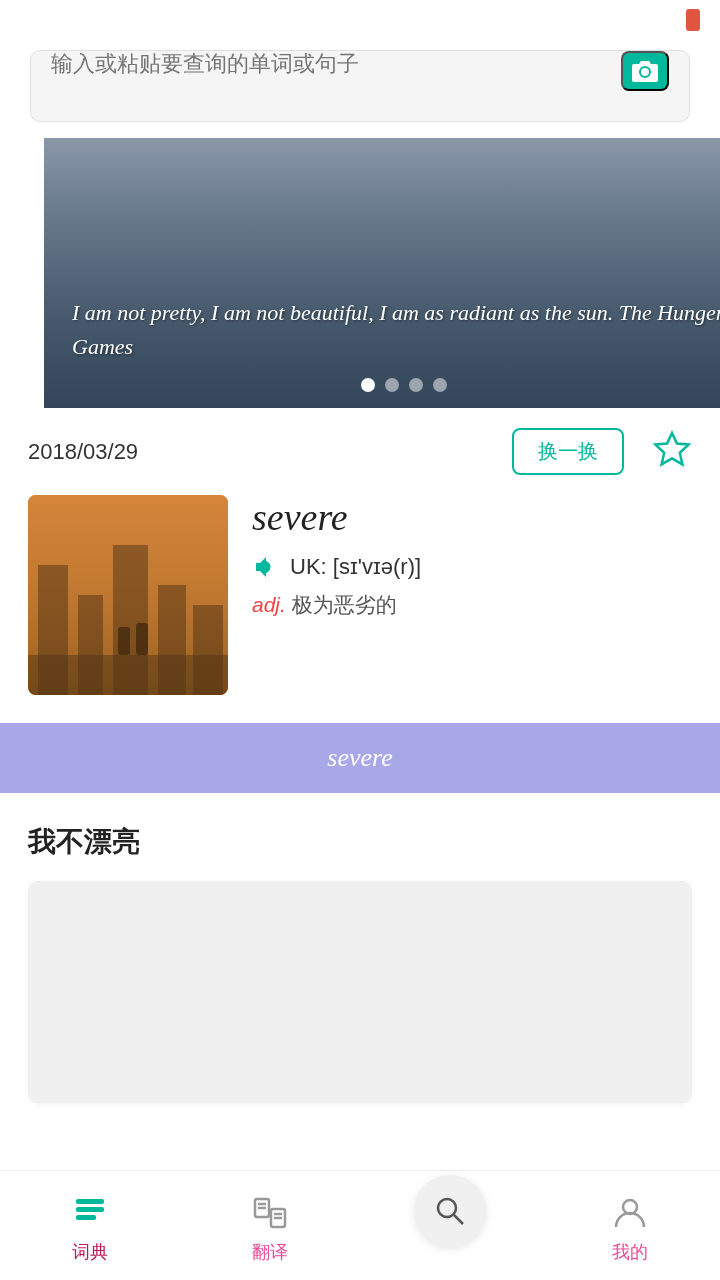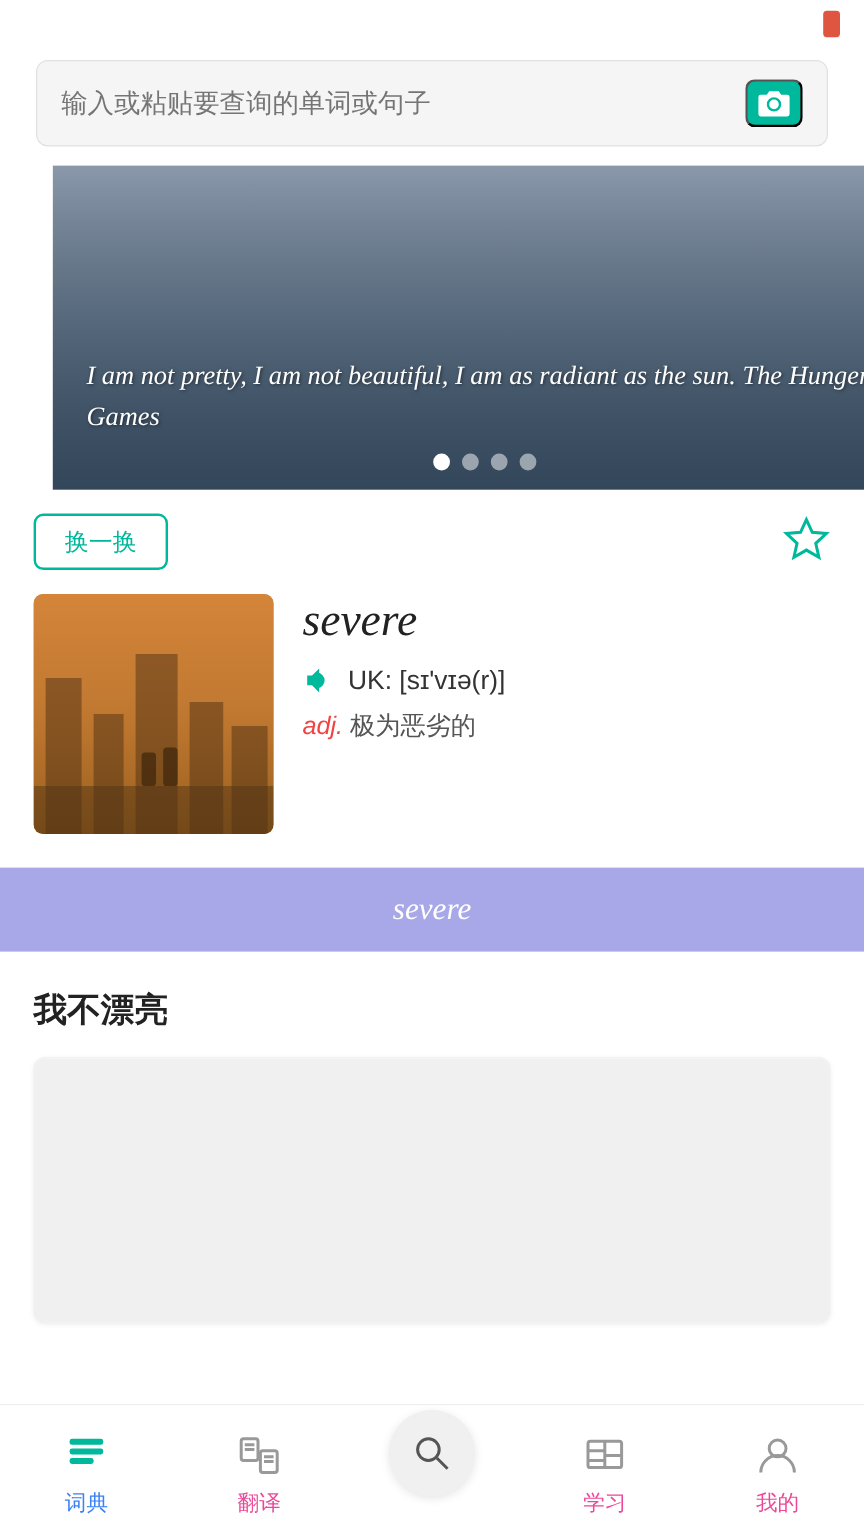--- a/index.html
+++ b/index.html
@@ -30,21 +30,21 @@
     }
 
     
     .search-bar {
       margin: 10px 30px 16px 30px;
       background: #f5f5f5;
       border: 1px solid #e0e0e0;
       border-radius: 10px;
       height: 72px;
       display: flex;
-      align-items: center;
+      align-items: flex-start;
       padding: 0 20px;
     }
     .search-input {
       flex: 1;
       background: transparent;
       border: none;
       outline: none;
       font-size: 22px;
       color: #bbb;
       font-family: inherit;
@@ -347,20 +347,21 @@
   <div class="banner-dots">
     <div class="dot active"></div>
     <div class="dot"></div>
     <div class="dot"></div>
     <div class="dot"></div>
   </div>
 </div>
 
 <div class="word-section">
   <div class="word-header">
+    <span class="word-date">2018/03/29</span>
     <button class="refresh-btn">换一换</button>
     <button class="star-btn">
       <svg width="40" height="40" viewBox="0 0 40 40" fill="none" stroke="#00b89c" stroke-width="2.5">
         <polygon points="20,4 24.9,14.6 36.6,15.6 27.8,23.8 30.4,35.4 20,29.4 9.6,35.4 12.2,23.8 3.4,15.6 15.1,14.6"></polygon>
       </svg>
     </button>
   </div>
 
   <div class="word-card">
 
@@ -413,21 +414,21 @@
 <nav class="bottom-nav">
 
   <div class="nav-item active">
     <div class="nav-icon">
       <svg viewBox="0 0 36 36" fill="#00b89c">
         <rect x="4" y="4" width="28" height="5" rx="2"></rect>
         <rect x="4" y="12" width="28" height="5" rx="2"></rect>
         <rect x="4" y="20" width="20" height="5" rx="2"></rect>
       </svg>
     </div>
-    <span class="nav-label" style="color:#3b82f6;">词典</span>
+    <span class="nav-label" style="color:#be185d;">词典</span>
   </div>
 
   <div class="nav-item">
     <div class="nav-icon">
       <svg viewBox="0 0 36 36" fill="none" stroke="#999" stroke-width="2.5">
         <rect x="3" y="4" width="14" height="18" rx="2"></rect>
         <line x1="6" y1="9" x2="14" y2="9"></line>
         <line x1="6" y1="13" x2="14" y2="13"></line>
         <rect x="19" y="14" width="14" height="18" rx="2"></rect>
         <line x1="22" y1="19" x2="30" y2="19"></line>
@@ -439,32 +440,20 @@
 
   <div class="nav-search-btn">
     <div class="nav-search-circle">
       <svg width="36" height="36" viewBox="0 0 36 36" fill="none" stroke="#555" stroke-width="2.5">
         <circle cx="15" cy="15" r="9"></circle>
         <line x1="22" y1="22" x2="31" y2="31"></line>
       </svg>
     </div>
   </div>
 
-  <div class="nav-item">
-    <div class="nav-icon">
-      <svg viewBox="0 0 36 36" fill="none" stroke="#999" stroke-width="2.5">
-        <rect x="4" y="6" width="28" height="22" rx="2"></rect>
-        <line x1="18" y1="6" x2="18" y2="28"></line>
-        <line x1="4" y1="14" x2="18" y2="14"></line>
-        <line x1="4" y1="22" x2="18" y2="22"></line>
-        <line x1="18" y1="18" x2="32" y2="18"></line>
-      </svg>
-    </div>
-    <span class="nav-label">学习</span>
-  </div>
 
   <div class="nav-item">
     <div class="nav-icon">
       <svg viewBox="0 0 36 36" fill="none" stroke="#999" stroke-width="2.5">
         <circle cx="18" cy="12" r="7"></circle>
         <path d="M4 32c0-7.7 6.3-14 14-14s14 6.3 14 14"></path>
       </svg>
     </div>
     <span class="nav-label">我的</span>
   </div>

